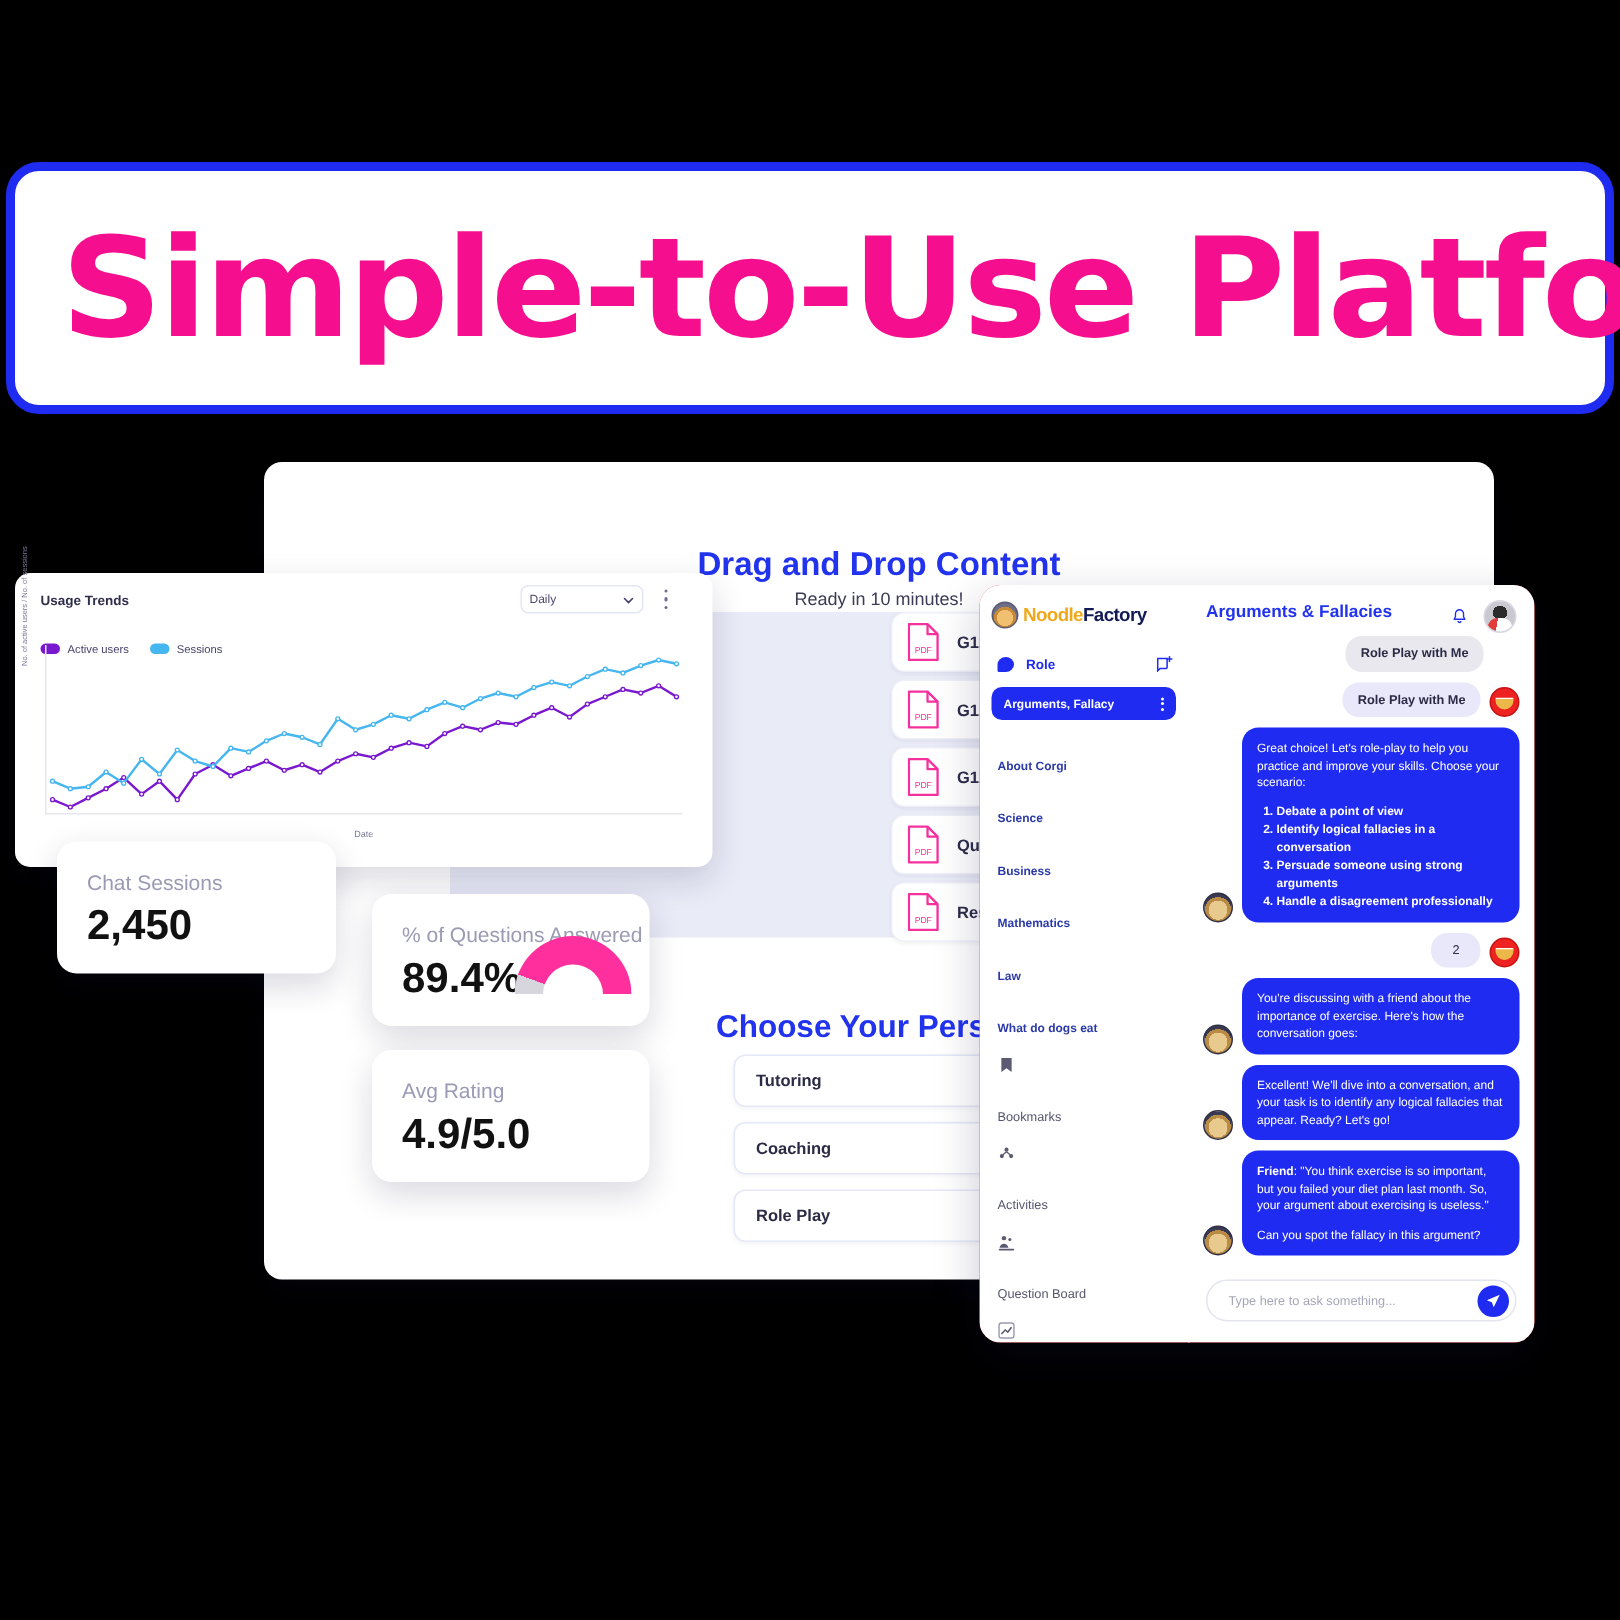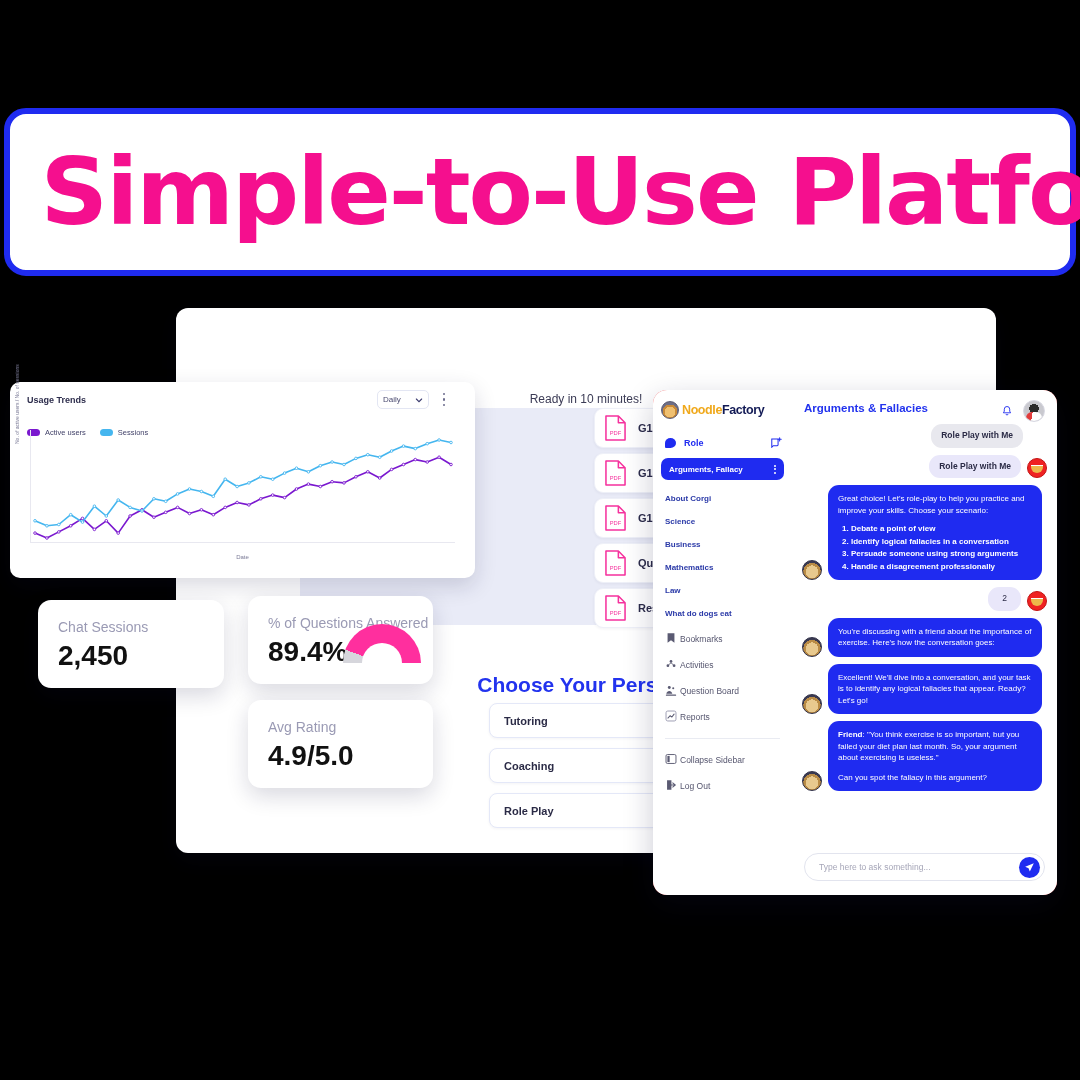--- a/index.html
+++ b/index.html
@@ -52,54 +52,54 @@
     color:#2233ee;font-weight:bold;font-size:21px;}
   .persona-list{position:absolute;left:313px;top:395px;width:340px;}
   .persona-item{height:33px;border:1px solid #e4e8f8;border-radius:8px;
     background:#fff;display:flex;align-items:center;padding-left:14px;
     font-size:11px;font-weight:bold;color:#2b2b46;margin-bottom:10px;
     box-shadow:0 1px 3px rgba(30,30,70,.05);}
 
   
   .chartcard{left:10px;top:382px;width:465px;height:196px;border-radius:10px;}
   .ch-title{position:absolute;left:17px;top:13px;font-size:9px;font-weight:bold;color:#2e2e4d;}
-  .ch-select{position:absolute;right:46px;top:8px;width:52px;height:19px;
+  .ch-select{position:absolute;right:46px;top:8px;width:82px;height:19px;
     border:1px solid #e3e6f3;border-radius:5px;display:flex;align-items:center;
     justify-content:space-between;padding:0 5px;box-sizing:border-box;}
   .ch-select span{font-size:8px;color:#4a4a70;}
   .kebab{position:absolute;right:25px;top:9px;width:12px;height:17px;
     display:flex;flex-direction:column;align-items:center;justify-content:space-between;padding:2px 0;box-sizing:border-box;}
   .kebab i{width:2.4px;height:2.4px;border-radius:50%;background:#6b6b8d;display:block;}
   .legend{position:absolute;left:17px;top:33px;display:flex;gap:14px;align-items:center;}
   .lg{display:flex;align-items:center;gap:5px;}
   .lg-dot{width:13px;height:7px;border-radius:4px;}
   .lg span{font-size:7.5px;color:#43436a;margin-top:13px;}
   .plot{position:absolute;left:20px;top:48px;width:424px;height:112px;
     border-left:1px solid #e8e8f0;border-bottom:1px solid #e8e8f0;}
   .y-lab{position:absolute;left:4px;top:62px;font-size:5px;color:#7a7a96;
     transform:rotate(-90deg);transform-origin:left top;white-space:nowrap;}
   .x-lab{position:absolute;left:0;right:0;top:172px;text-align:center;font-size:6px;color:#7a7a96;}
 
   
   .kpi{width:183px;height:88px;border-radius:13px;}
   .kpi .k-label{position:absolute;left:20px;top:19px;font-size:14px;color:#9a9ab4;}
   .kpi .k-value{position:absolute;left:20px;top:40px;font-size:28px;font-weight:bold;color:#111;}
-  .kpi-a{left:38px;top:600px;}
+  .kpi-a{left:38px;top:561px;}
   .kpi-b{left:248px;top:596px;}
   .kpi-c{left:38px;top:700px;}
   .kpi-d{left:248px;top:700px;}
   .kpi-b,.kpi-d{width:185px;}
   .kpi-a,.kpi-c{width:186px;}
   .gauge{position:absolute;right:12px;top:28px;width:78px;height:42px;overflow:hidden;}
   .gauge .ring{position:absolute;left:0;top:0;width:78px;height:78px;border-radius:50%;
     background:conic-gradient(from 270deg,#d6d6dc 0deg 20deg,#ff2f9e 20deg 180deg,rgba(0,0,0,0) 180deg 360deg);}
   .gauge .hole{position:absolute;left:19px;top:19px;width:40px;height:40px;border-radius:50%;background:#fff;}
 
   
-  .chatwin{left:653px;top:390px;width:404px;height:505px;border-radius:14px;overflow:hidden;
+  .chatwin{left:653px;top:390px;width:370px;height:505px;border-radius:14px;overflow:hidden;
     box-shadow:0 10px 30px rgba(20,20,60,.22);background:#ef4444;}
   .sidebar{position:absolute;left:0;top:0;width:139px;height:505px;background:#fff;
     border-right:1px solid #eef0f6;}
   .brand{display:flex;align-items:center;gap:3px;padding:11px 0 0 8px;}
   .brand-mark{width:16px;height:16px;border-radius:50%;background:
     radial-gradient(circle at 50% 62%,#f0c070 0 42%,#c98a38 42% 58%,#6e6e86 58% 100%);
     border:1.2px solid #5a5a72;flex:none;}
   .brand-txt{font-size:12.5px;font-weight:bold;letter-spacing:-.4px;}
   .brand-txt .n1{color:#f0a91c;}
   .brand-txt .n2{color:#121a55;}
@@ -107,22 +107,22 @@
     margin:18px 10px 0 12px;}
   .chatrow-l{display:flex;align-items:center;gap:8px;}
   .bub-ic{width:11px;height:10px;border-radius:50% 50% 50% 10%;background:#1f2bf0;display:block;}
   .chatrow-l span{font-size:9px;font-weight:bold;color:#1f2bf0;}
   .newchat-ic svg{display:block;}
   .activeitem{margin:10px 8px 0 8px;height:22px;background:#1f2bf0;border-radius:7px;
     display:flex;align-items:center;justify-content:space-between;padding:0 8px;}
   .activeitem span{font-size:8px;font-weight:bold;color:#fff;}
   .kebab-w{display:flex;flex-direction:column;gap:1.5px;}
   .kebab-w i{width:2px;height:2px;border-radius:50%;background:#fff;display:block;}
-  .histitem{font-size:8px;color:#2b3aa8;margin:14px 0 0 12px;font-weight:bold;}
-  .navitem{display:flex;align-items:flex-end;gap:3px;margin:14px 0 0 12px;}
+  .histitem{font-size:8px;color:#2b3aa8;margin:26px 0 0 12px;font-weight:bold;}
+  .navitem{display:flex;align-items:flex-start;gap:23px;margin:14px 0 0 12px;flex-direction:column;}
   .navitem span{font-size:8.5px;color:#55556e;}
   .navitem .nic{width:12px;height:12px;flex:none;display:block;}
   .divider{height:1px;background:#e9ebf2;margin:16px 12px 0 12px;}
 
   .chatmain{position:absolute;left:139px;top:0;right:0;bottom:0;background:#fff;}
   .cm-head{display:flex;align-items:center;justify-content:flex-end;gap:10px;
     padding:10px 12px 0 0;}
   .cm-title{position:absolute;left:12px;top:12px;font-size:11.5px;font-weight:bold;color:#2233ee;}
   .bell svg{display:block;}
   .hdr-avatar{width:20px;height:20px;border-radius:50%;
@@ -164,20 +164,21 @@
 </head>
 <body>
 
 <div class="stage">
 
   <div class="banner">
     <div class="banner-title">Simple-to-Use Platform</div>
   </div>
 
   <div class="card ddpanel">
+    <div class="dd-title">Drag and Drop Content</div>
     <div class="dd-sub">Ready in 10 minutes!</div>
 
     <div class="dropzone">
       <div class="dz-text">
         <div>rowse</div>
         <span>pptx</span>
       </div>
     </div>
 
     <div class="filelist">

